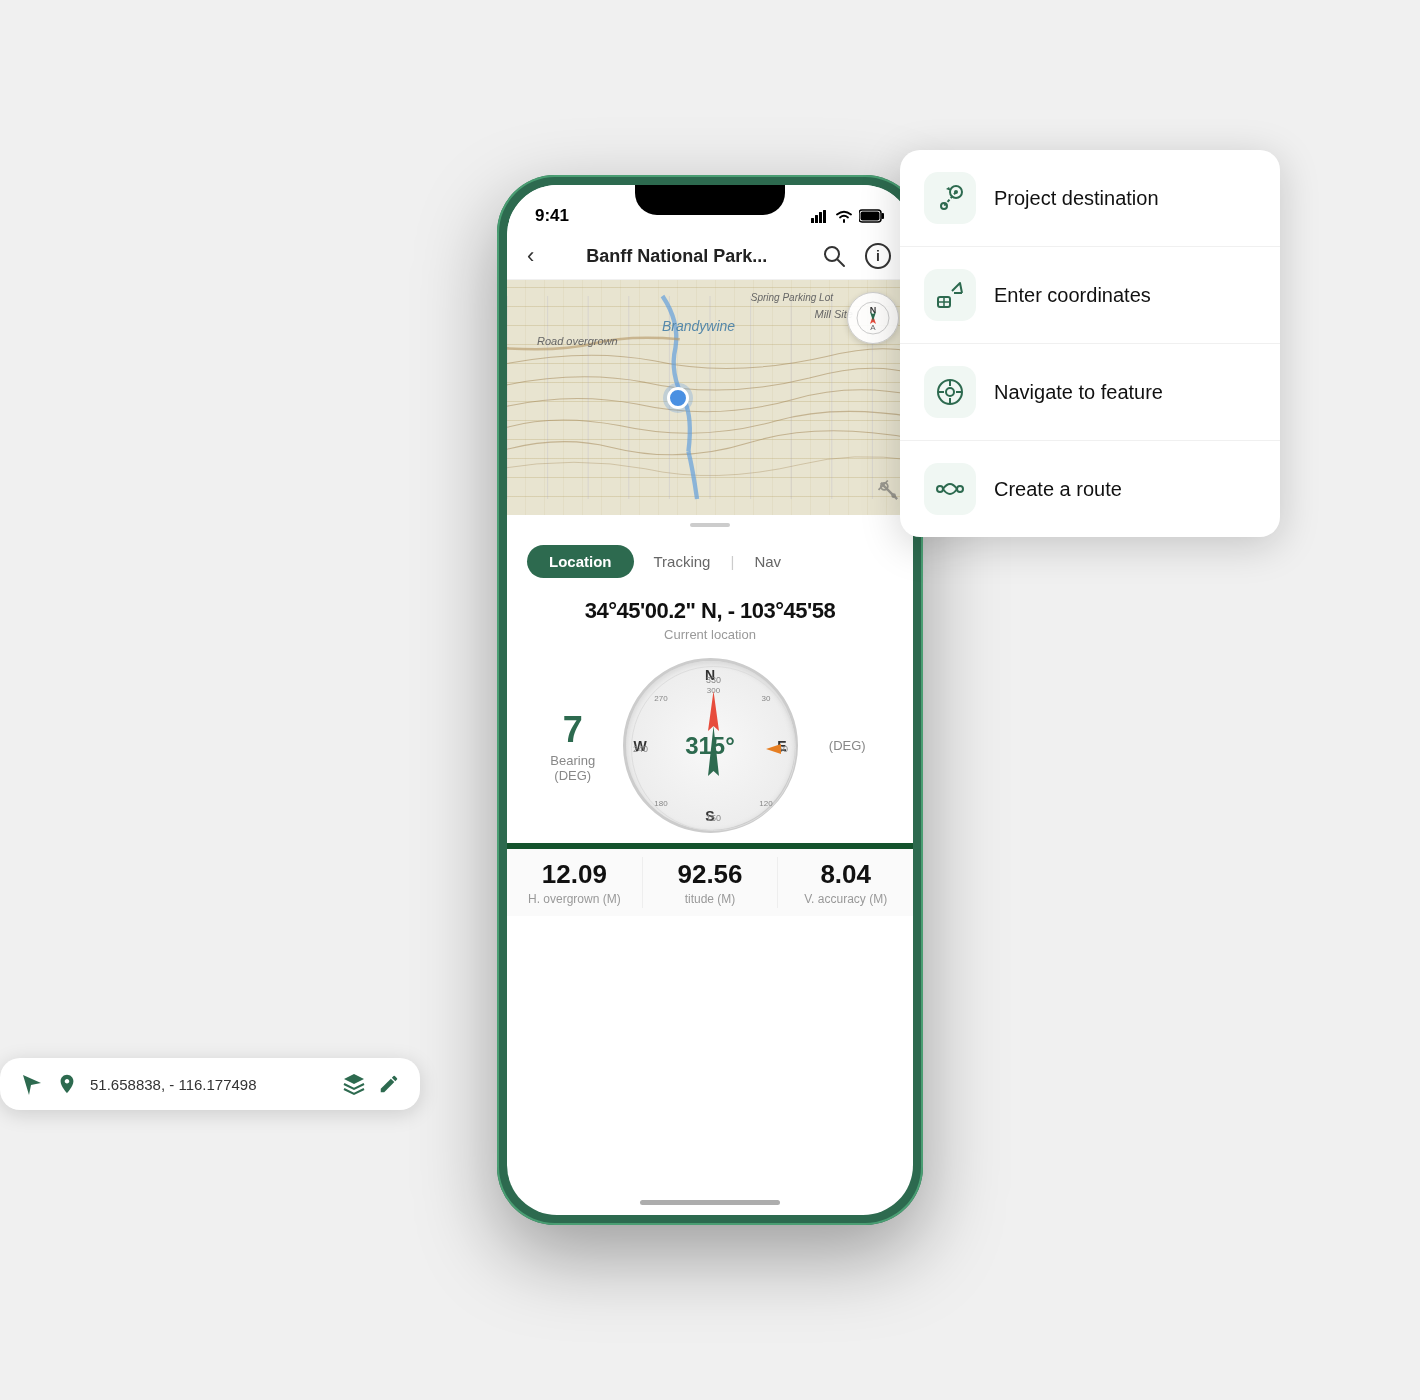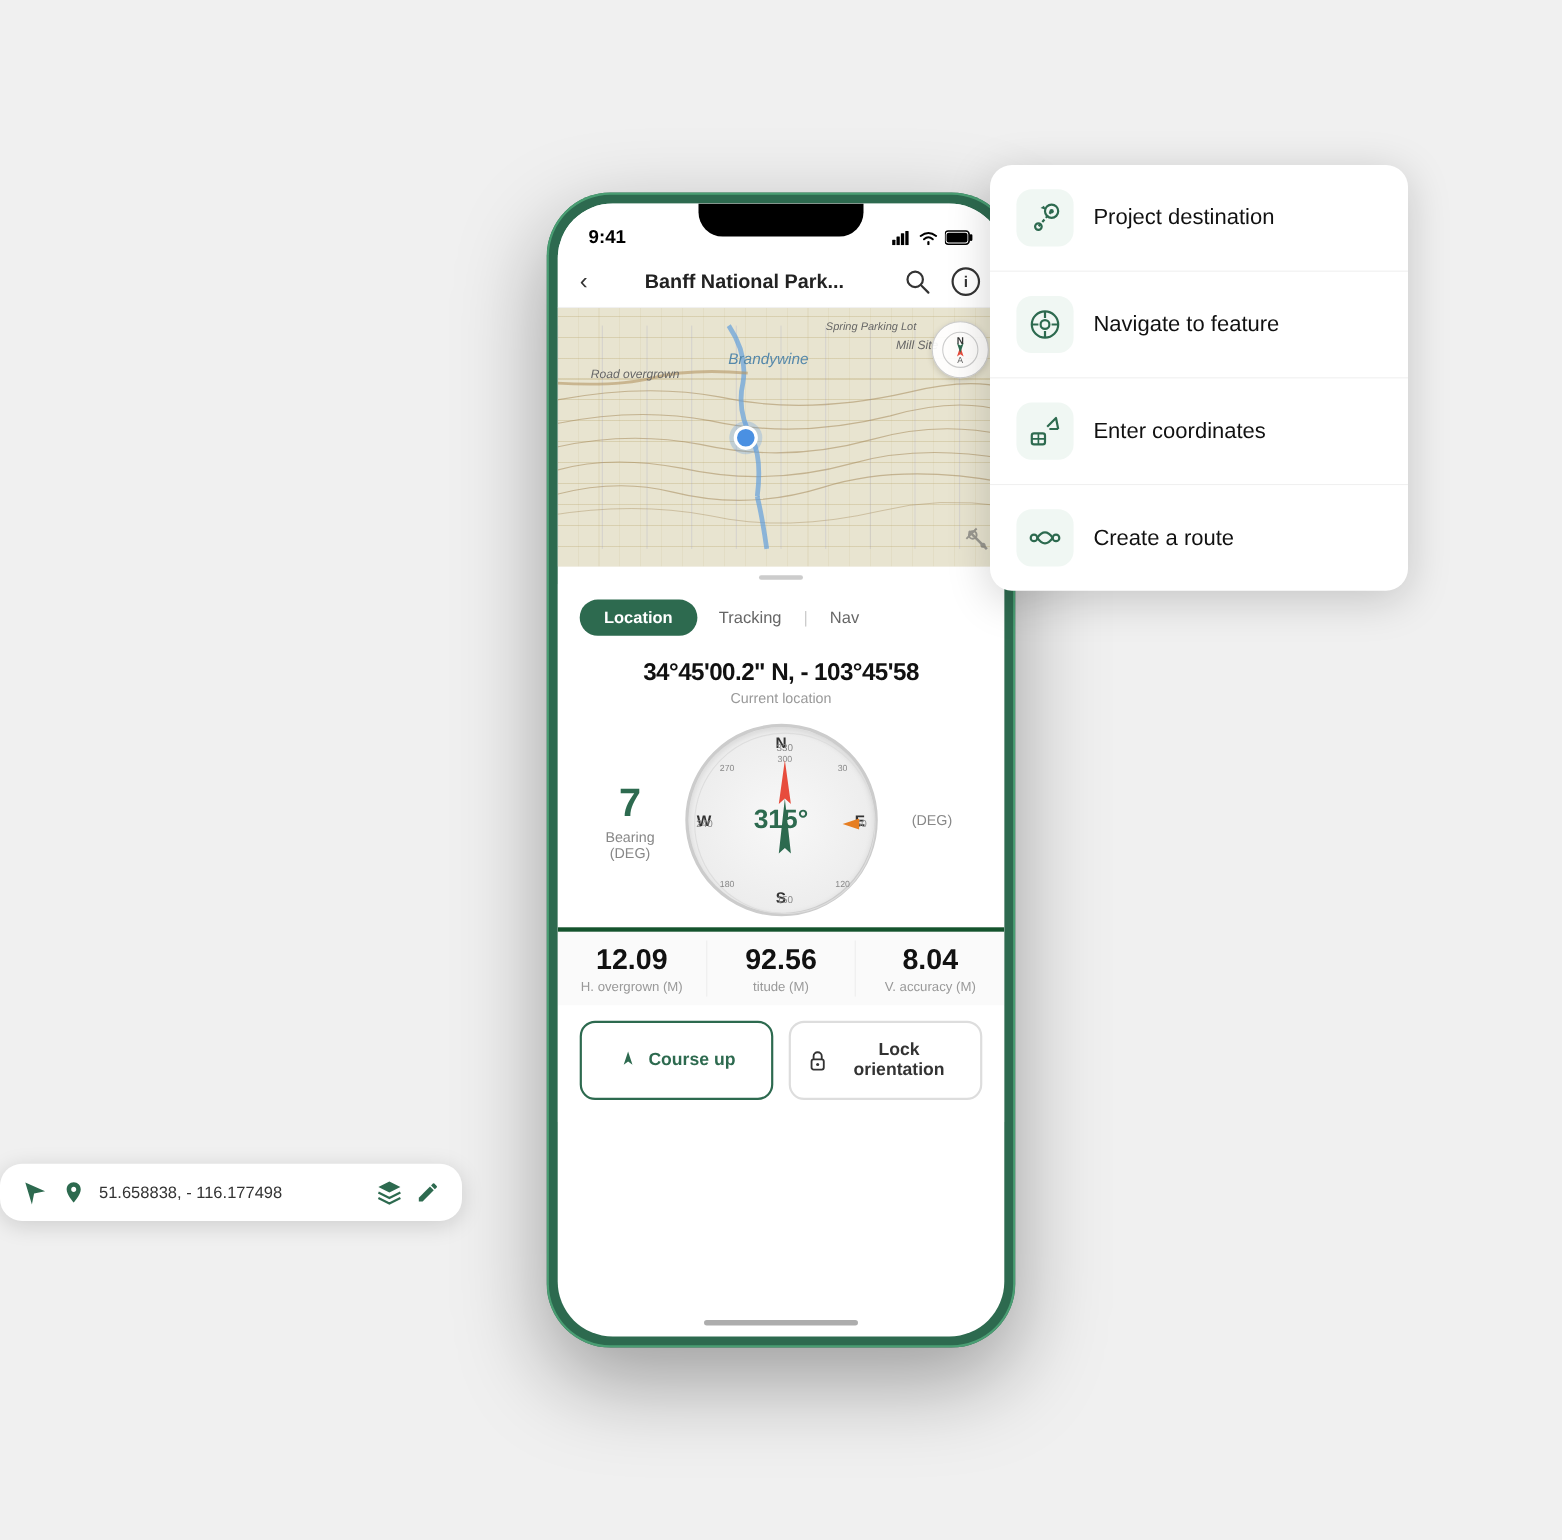--- a/index.html
+++ b/index.html
@@ -460,21 +460,21 @@
       width: 40px;
       height: 4px;
       background: #ccc;
       border-radius: 2px;
       margin: 8px auto 4px;
     }
 
     .data-row {
       display: flex;
       background: #fafafa;
-      border-top: 4px solid #14532d;
+      border-top: 6px solid #14532d;
     }
   </style>
 </head>
 <body>
 
 <div class="scene">
 
   <div class="phone-frame">
     <div class="phone-inner">
 
@@ -645,36 +645,20 @@
           <div class="accuracy-value">92.56</div>
           <div class="accuracy-label">titude (M)</div>
         </div>
         <div style="width:1px;background:#eee;margin:8px 0;"></div>
         <div class="accuracy-item" style="padding:10px;">
           <div class="accuracy-value">8.04</div>
           <div class="accuracy-label">V. accuracy (M)</div>
         </div>
       </div>
 
-      <div class="action-buttons">
-        <button class="btn-course">
-          <svg width="20" height="20" viewBox="0 0 20 20" fill="none">
-            <polygon points="10,2 6,14 10,11 14,14" fill="#2d6a4f"></polygon>
-          </svg>
-          <span>Course up</span>
-        </button>
-        <button class="btn-lock">
-          <svg width="18" height="20" viewBox="0 0 18 20" fill="none">
-            <rect x="3" y="9" width="12" height="10" rx="2" stroke="#333" stroke-width="1.8"></rect>
-            <path d="M5 9V6a4 4 0 0 1 8 0v3" stroke="#333" stroke-width="1.8" fill="none"></path>
-            <circle cx="9" cy="14" r="1.5" fill="#333"></circle>
-          </svg>
-          <span>Lock orientation</span>
-        </button>
-      </div>
 
       <div class="home-indicator"></div>
 
     </div>
   </div>
 
   <div class="bottom-coords-bar">
     <span class="coords-bar-icon">
       <svg width="24" height="24" viewBox="0 0 24 24" fill="none">
         <path d="M3 3l18 8-10 2-2 10z" fill="#2d6a4f"></path>
@@ -713,42 +697,42 @@
           <circle cx="22" cy="10" r="2" fill="#2d6a4f"></circle>
           <path d="M15 5 L17 9 L12 7z" fill="#2d6a4f"></path>
         </svg>
       </div>
       <span class="menu-label">Project destination</span>
     </div>
 
     <div class="menu-item">
       <div class="menu-icon-wrap">
         <svg width="32" height="32" viewBox="0 0 32 32" fill="none">
+          <rect x="4" y="18" width="12" height="10" rx="2" stroke="#2d6a4f" stroke-width="2" fill="none"></rect>
+          <line x1="4" y1="23" x2="16" y2="23" stroke="#2d6a4f" stroke-width="1.5"></line>
+          <line x1="10" y1="18" x2="10" y2="28" stroke="#2d6a4f" stroke-width="1.5"></line>
+          <path d="M18 12 L26 4 L28 14" stroke="#2d6a4f" stroke-width="2" fill="none" stroke-linejoin="round"></path>
+          <line x1="20" y1="14" x2="28" y2="14" stroke="#2d6a4f" stroke-width="2"></line>
+        </svg>
+      </div>
+      <span class="menu-label">Enter coordinates</span>
+    </div>
+
+    <div class="menu-item">
+      <div class="menu-icon-wrap">
+        <svg width="32" height="32" viewBox="0 0 32 32" fill="none">
           <circle cx="16" cy="16" r="12" stroke="#2d6a4f" stroke-width="2" fill="none"></circle>
           <circle cx="16" cy="16" r="4" stroke="#2d6a4f" stroke-width="2" fill="none"></circle>
           <line x1="16" y1="4" x2="16" y2="10" stroke="#2d6a4f" stroke-width="2"></line>
           <line x1="16" y1="22" x2="16" y2="28" stroke="#2d6a4f" stroke-width="2"></line>
           <line x1="4" y1="16" x2="10" y2="16" stroke="#2d6a4f" stroke-width="2"></line>
           <line x1="22" y1="16" x2="28" y2="16" stroke="#2d6a4f" stroke-width="2"></line>
         </svg>
       </div>
       <span class="menu-label">Navigate to feature</span>
-    </div>
-
-    <div class="menu-item">
-      <div class="menu-icon-wrap">
-        <svg width="32" height="32" viewBox="0 0 32 32" fill="none">
-          <rect x="4" y="18" width="12" height="10" rx="2" stroke="#2d6a4f" stroke-width="2" fill="none"></rect>
-          <line x1="4" y1="23" x2="16" y2="23" stroke="#2d6a4f" stroke-width="1.5"></line>
-          <line x1="10" y1="18" x2="10" y2="28" stroke="#2d6a4f" stroke-width="1.5"></line>
-          <path d="M18 12 L26 4 L28 14" stroke="#2d6a4f" stroke-width="2" fill="none" stroke-linejoin="round"></path>
-          <line x1="20" y1="14" x2="28" y2="14" stroke="#2d6a4f" stroke-width="2"></line>
-        </svg>
-      </div>
-      <span class="menu-label">Enter coordinates</span>
     </div>
 
     <div class="menu-item">
       <div class="menu-icon-wrap">
         <svg width="32" height="32" viewBox="0 0 32 32" fill="none">
           <circle cx="6" cy="16" r="3" stroke="#2d6a4f" stroke-width="2" fill="none"></circle>
           <circle cx="26" cy="16" r="3" stroke="#2d6a4f" stroke-width="2" fill="none"></circle>
           <path d="M9 16 Q16 6 23 16" stroke="#2d6a4f" stroke-width="2" fill="none"></path>
           <path d="M9 16 Q16 26 23 16" stroke="#2d6a4f" stroke-width="2" fill="none"></path>
         </svg>

